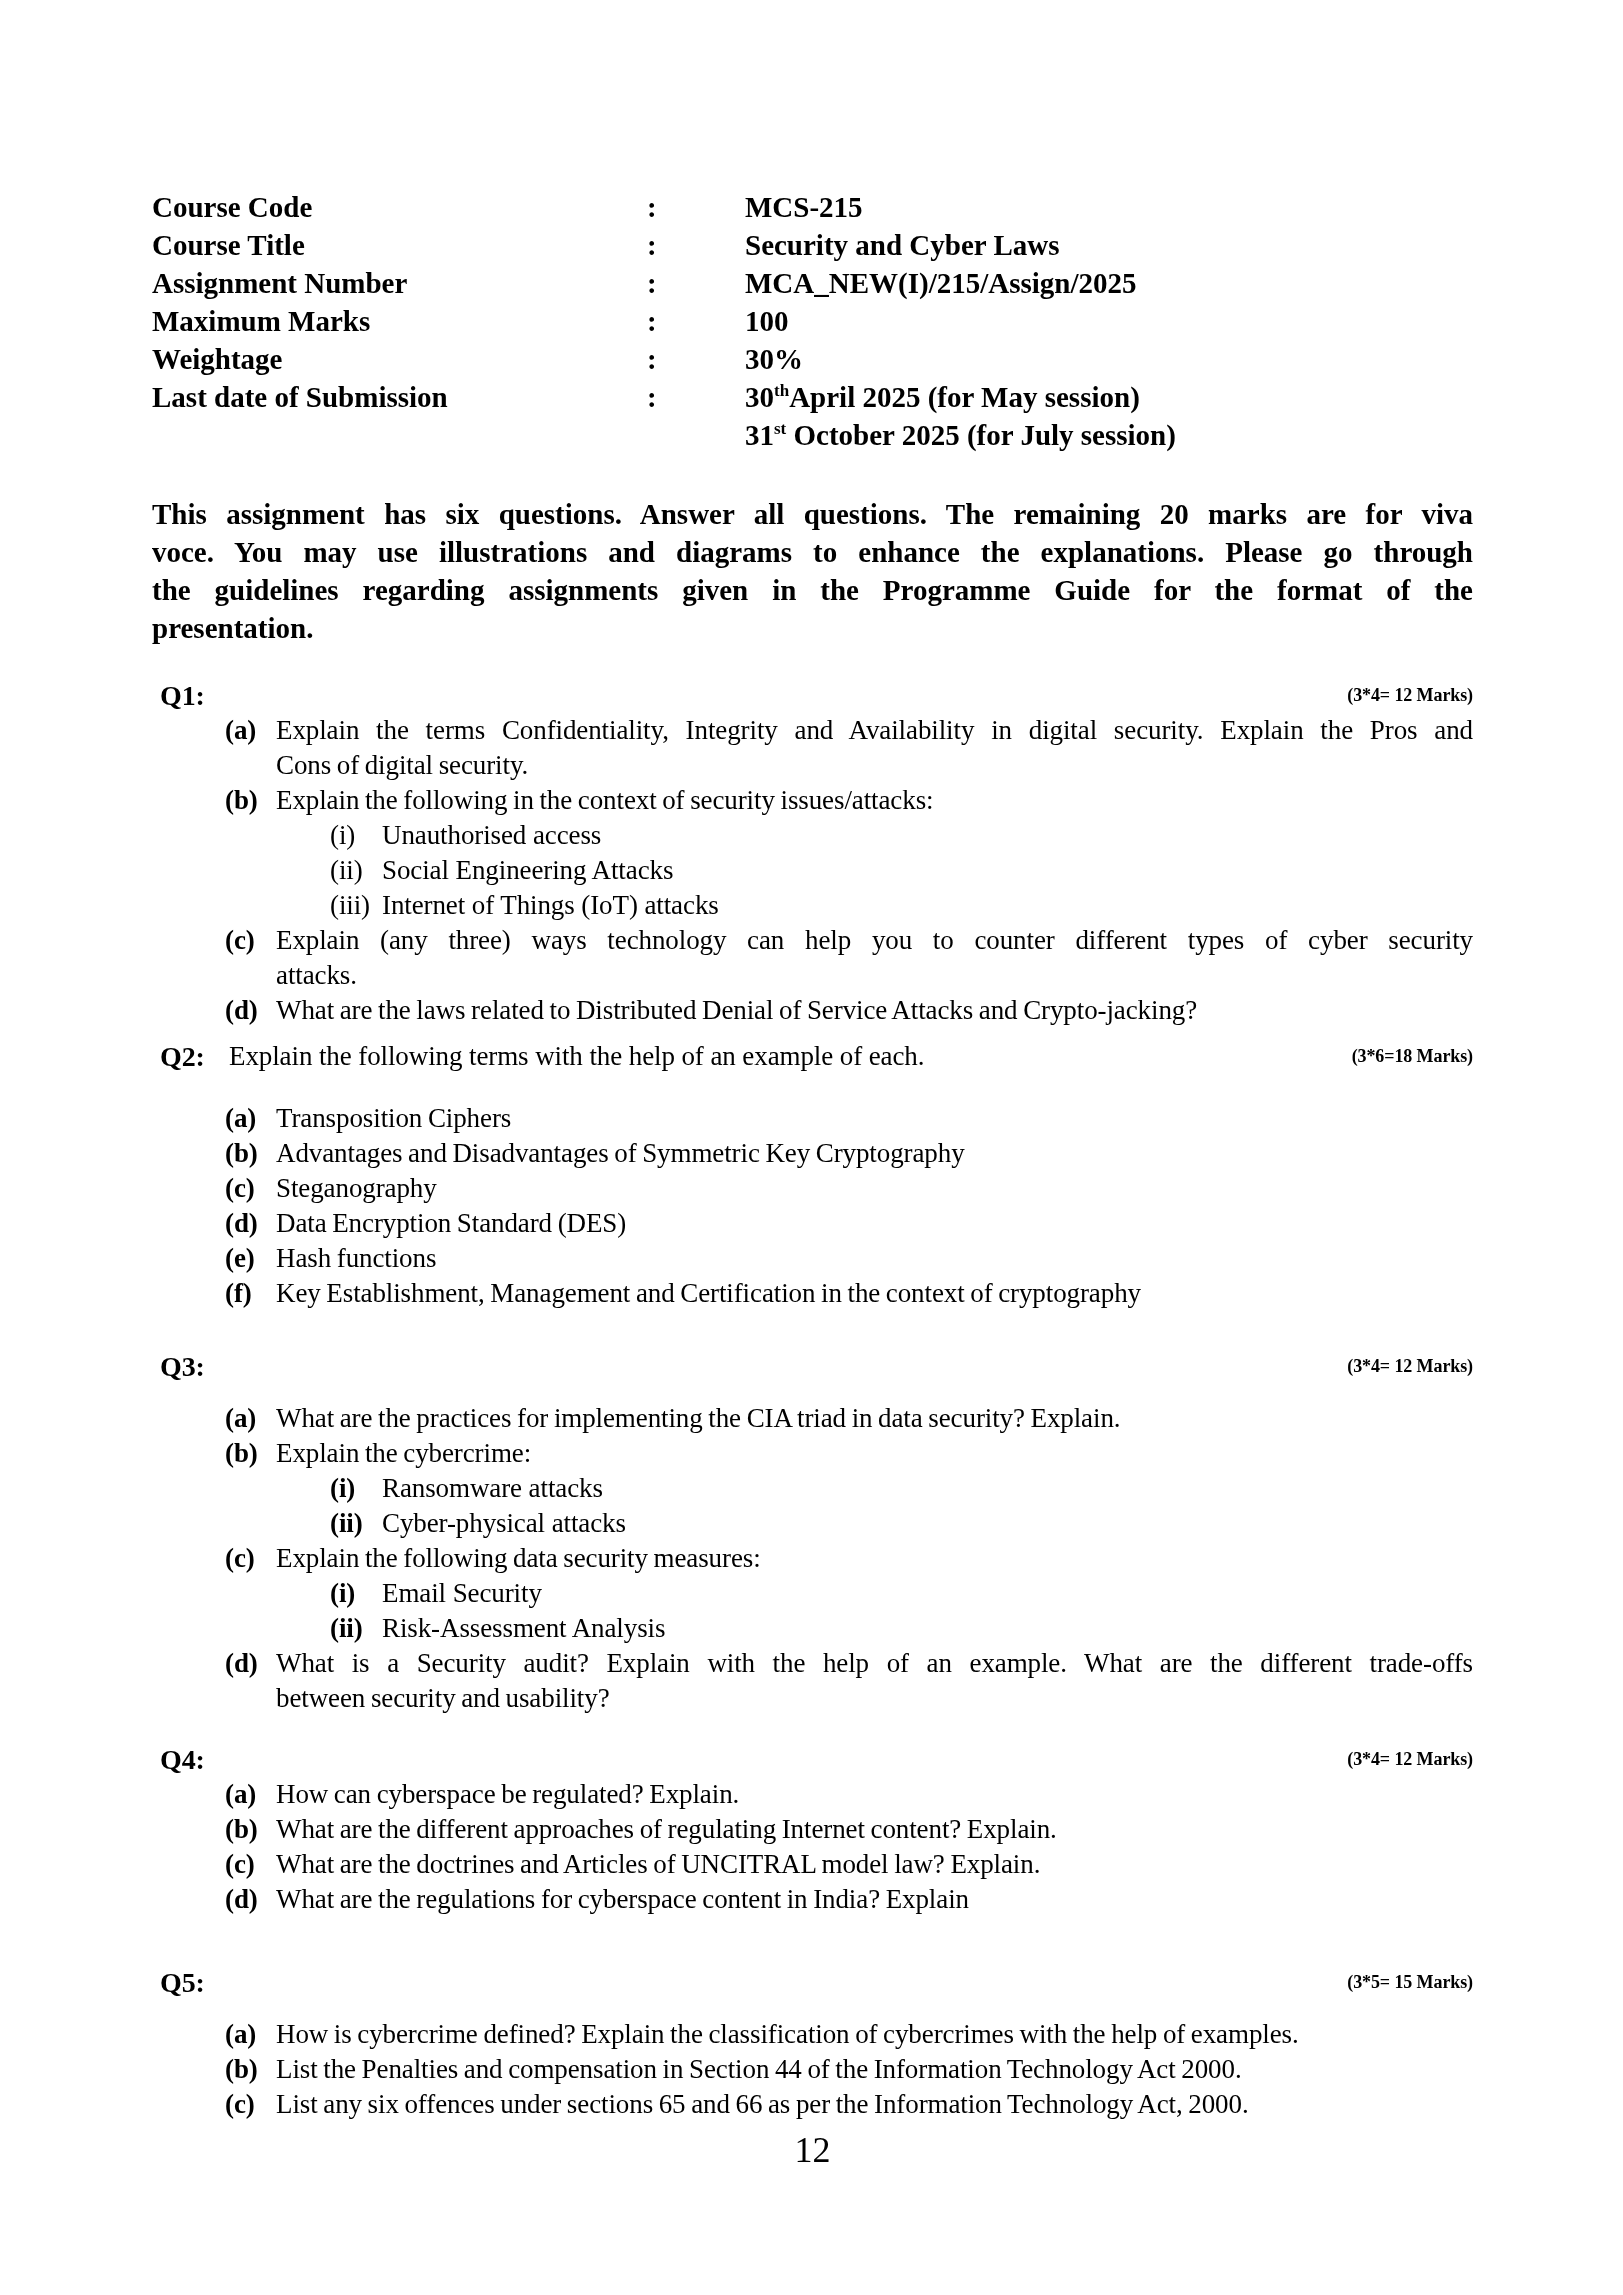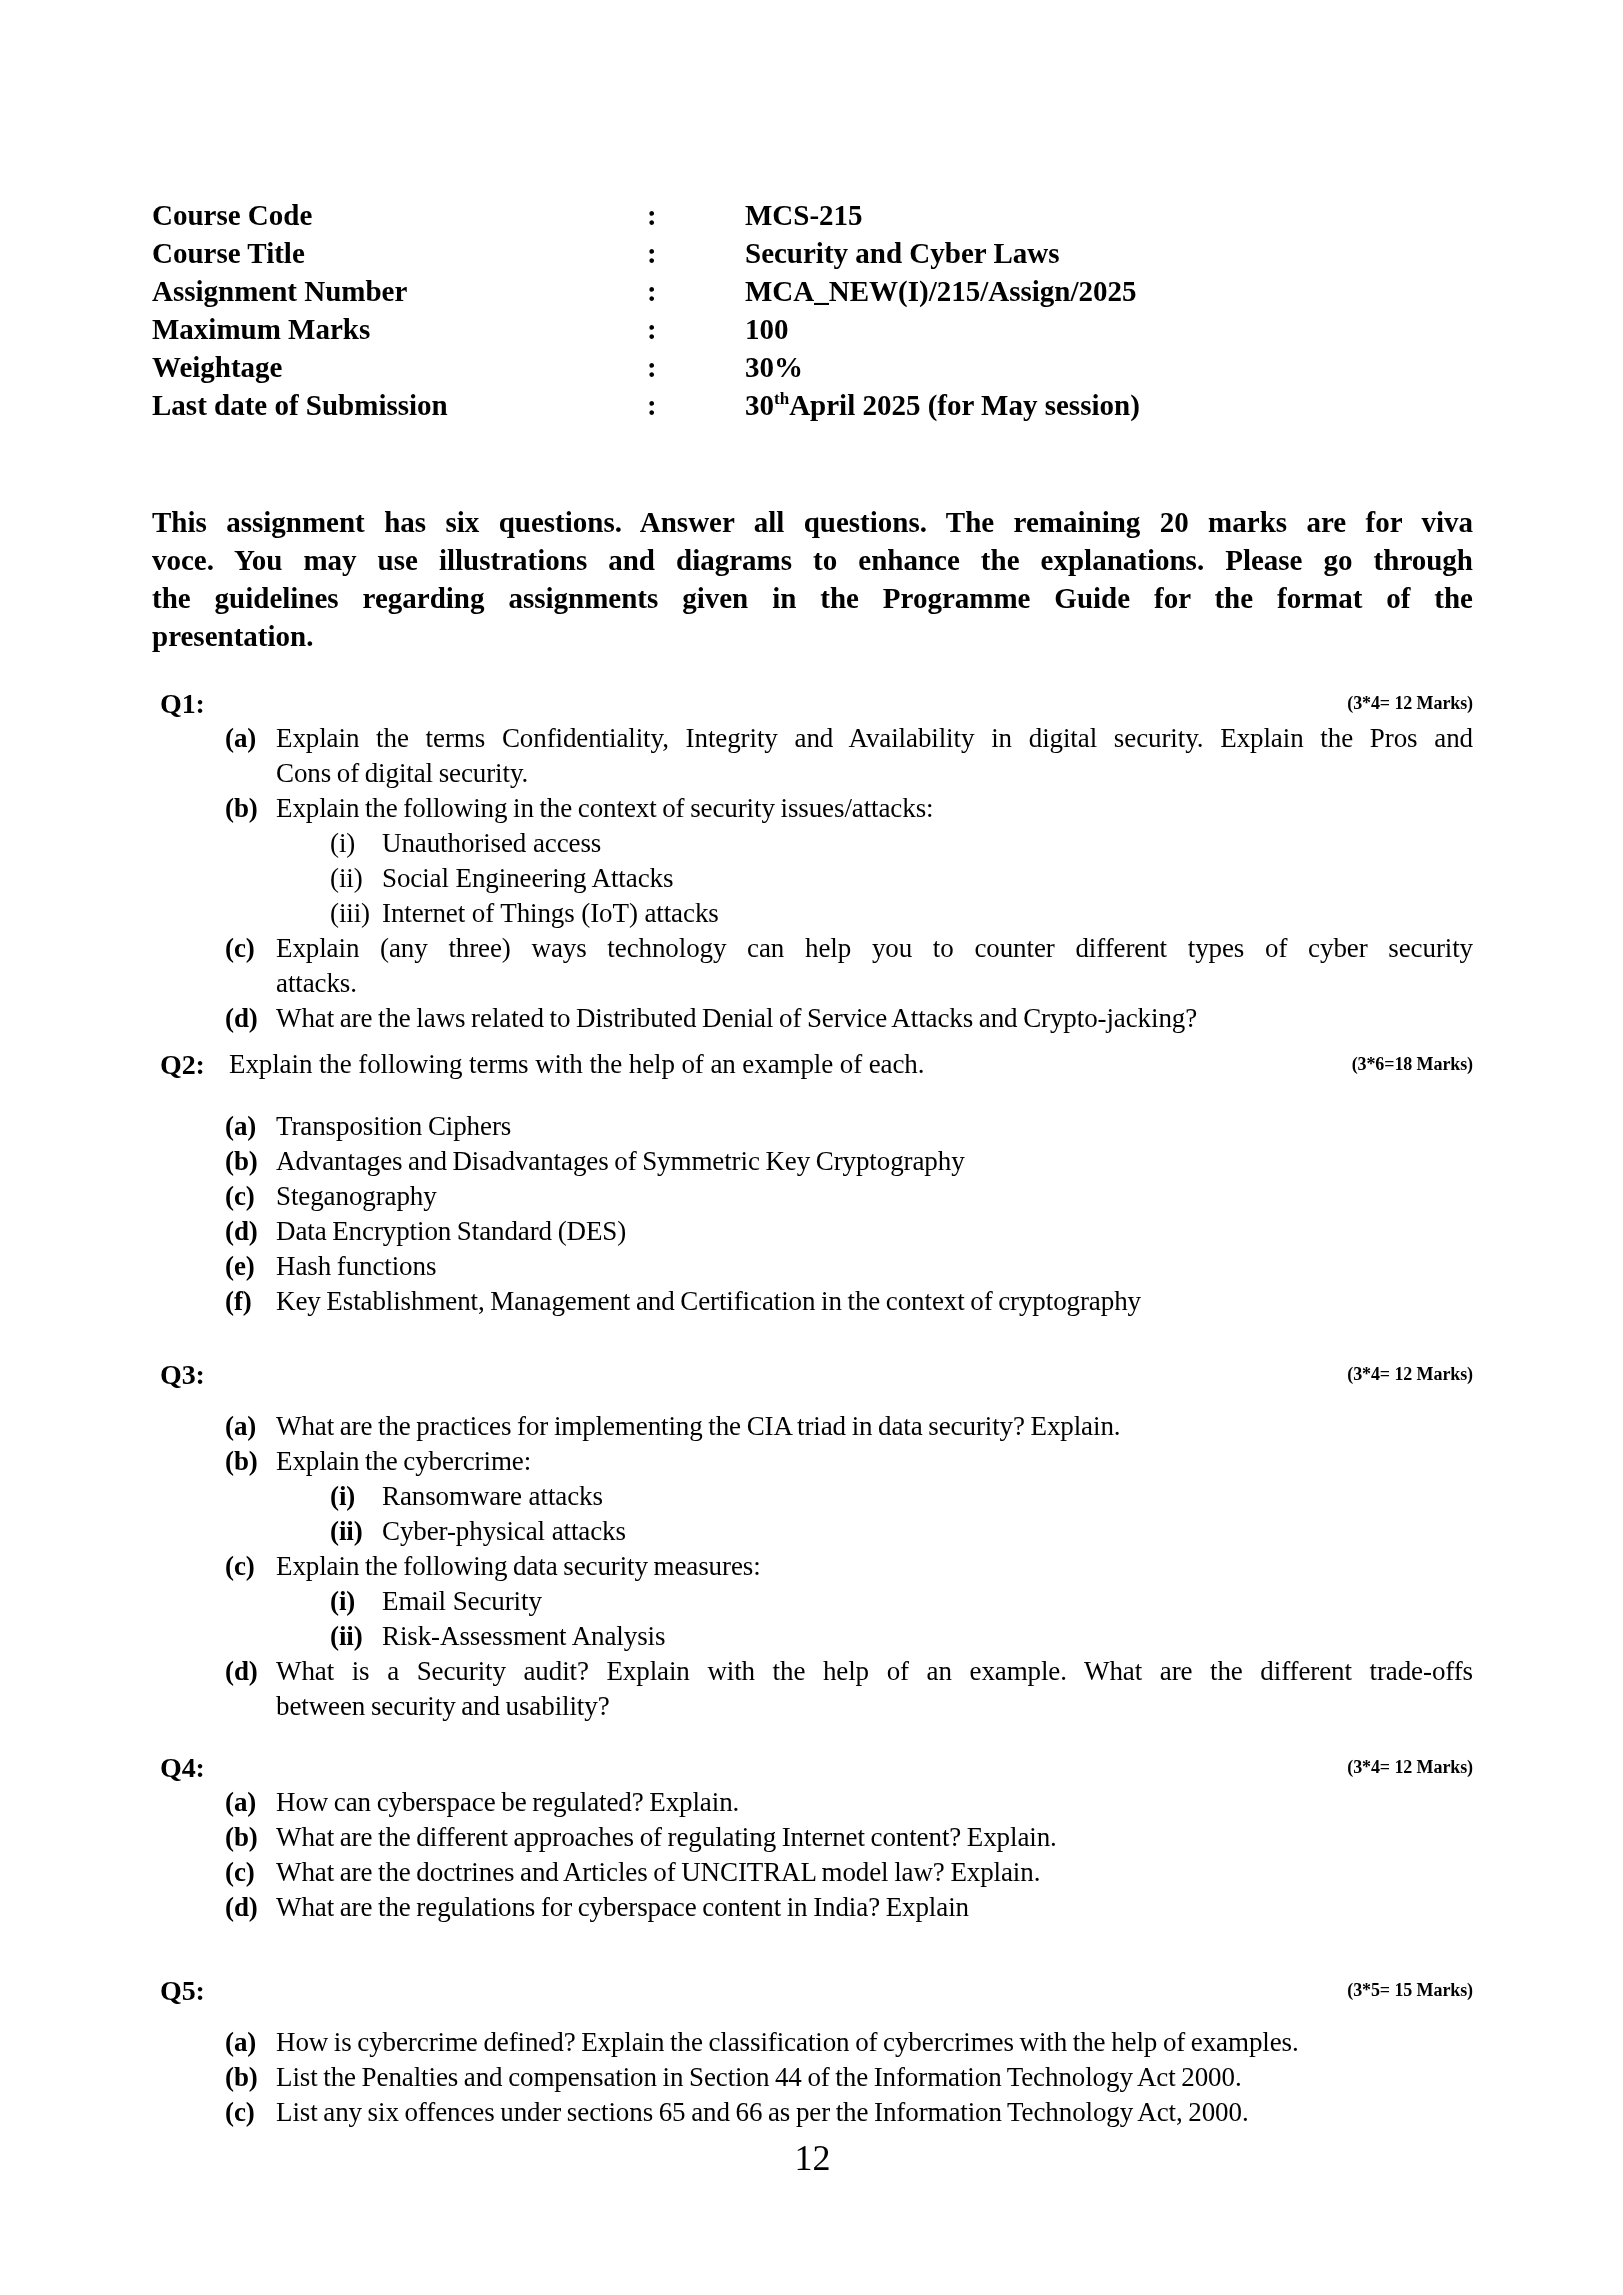--- a/index.html
+++ b/index.html
@@ -1,21 +1,21 @@
 <!DOCTYPE html>
 <html style="font-size:10.5px"><head>
 <meta charset="utf-8">
 <style>
   html,body{margin:0;padding:0;background:#ffffff;}
   .page{
     position:relative;width:1624px;height:2295px;background:#ffffff;
     font-family:"Liberation Serif","DejaVu Serif",serif;color:#000;
     overflow:hidden;
   }
-  .content{position:absolute;left:152px;width:1321px;margin-top:8px;}
+  .content{position:absolute;left:152px;width:1321px;}
 
   
   .meta{top:188px;font-weight:bold;font-size:29px;line-height:38px;}
   .meta-row{display:grid;grid-template-columns:495px 98px 1fr;}
   .meta-label{white-space:nowrap;}
   .meta-colon{}
   .meta-value{white-space:nowrap;}
   sup.ord{font-size:17px;vertical-align:super;line-height:0;}
 
   
@@ -77,20 +77,21 @@
       <span class="meta-value">30%</span>
     </div>
     <div class="meta-row">
       <span class="meta-label">Last date of Submission</span>
       <span class="meta-colon">:</span>
       <span class="meta-value"><span>30</span><sup class="ord">th</sup><span>April 2025 (for May session)</span></span>
     </div>
     <div class="meta-row">
       <span class="meta-label"></span>
       <span class="meta-colon"></span>
+      <span class="meta-value"><span>31</span><sup class="ord">st</sup><span> October 2025 (for July session)</span></span>
     </div>
   </div>
 
   <div class="content intro">
     <div class="jline">This assignment has six questions. Answer all questions. The remaining 20 marks are for viva</div>
     <div class="jline">voce. You may use illustrations and diagrams to enhance the explanations. Please go through</div>
     <div class="jline">the guidelines regarding assignments given in the Programme Guide for the format of the</div>
     <div>presentation.</div>
   </div>
 

